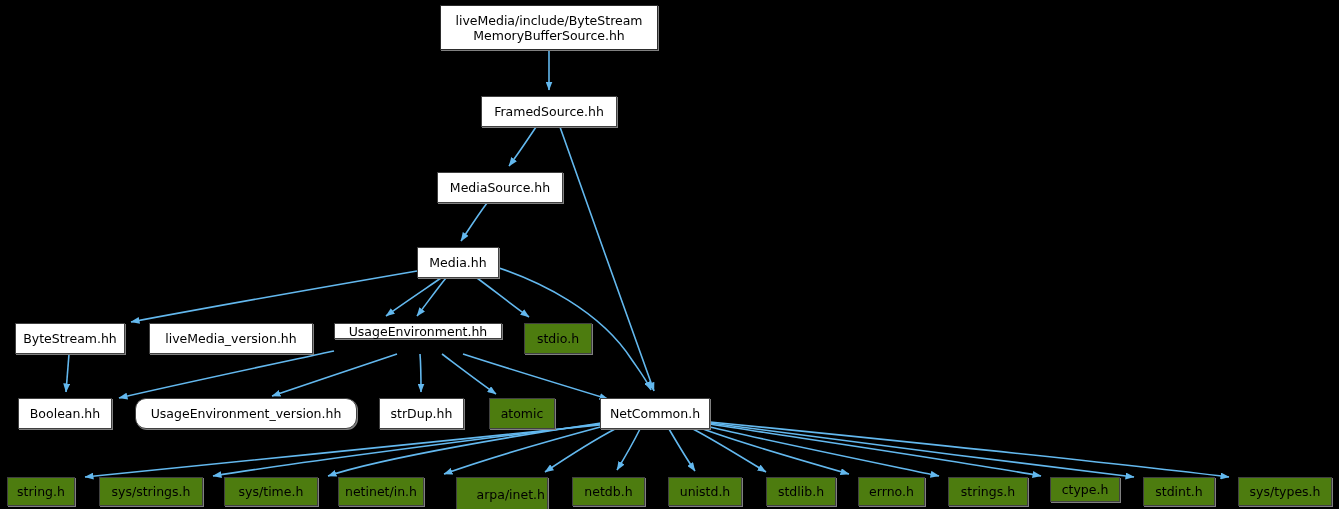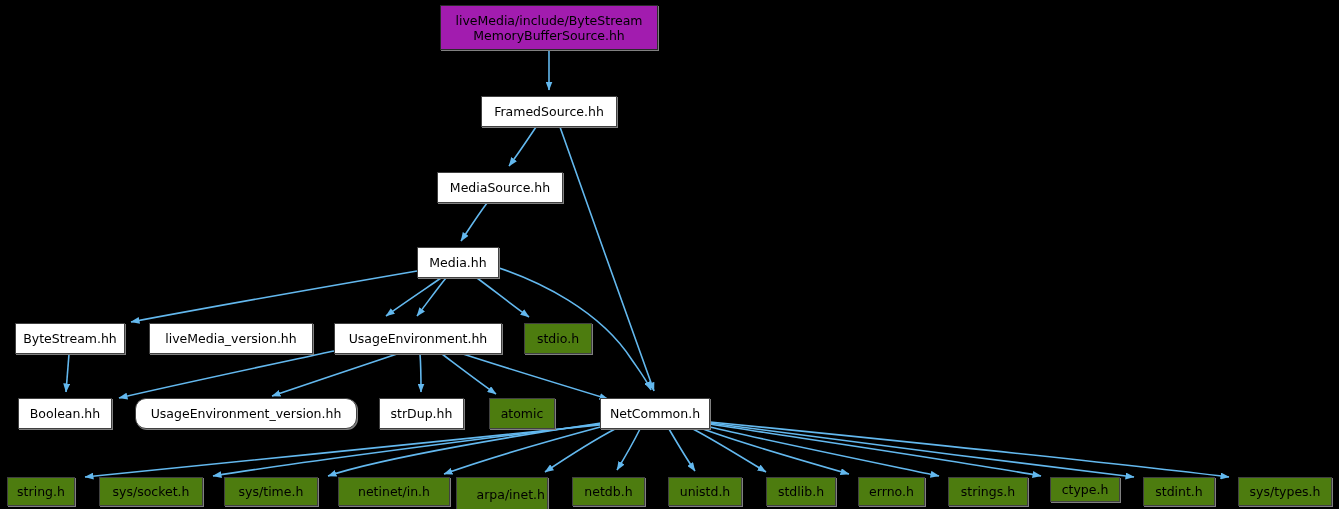--- a/index.html
+++ b/index.html
@@ -33,21 +33,21 @@
     box-shadow: 1px 1px 0 0 #808080;
     color: #000000;
     font-size: 12.5px;
     line-height: 15px;
     letter-spacing: 0px;
     white-space: pre-line;
     z-index: 5;
   }
   .node.fill-white { background: #ffffff; }
   .node.fill-gray  { background: #4d7c0f; }
-  .node.fill-root  { background: #a21caf; border-color: #2b2b2b; }
+  .node.fill-root  { background: #ffffff; border-color: #2b2b2b; }
   .node-label { display: block; padding: 0 2px; }
 </style>
 </head>
 <body>
 
 <div id="graph-root">
   <svg id="edge-layer" width="1339" height="509" viewBox="0 0 1339 509" xmlns="http://www.w3.org/2000/svg">
     <defs>
       <marker id="arrowhead" markerWidth="9" markerHeight="7" refX="8.5" refY="3.5" orient="auto" markerUnits="userSpaceOnUse">
         <polygon points="0 0, 9 3.5, 0 7" fill="#63b8ee"></polygon>
@@ -85,31 +85,31 @@
       </g>
   </svg>
   <div id="nodes-group">
       <div class="node fill-root" style="left: 440px; top: 5px; width: 218px; height: 45px;"><span class="node-label">liveMedia/include/ByteStream
 MemoryBufferSource.hh</span></div>
       <div class="node fill-white" style="left: 481px; top: 96px; width: 136px; height: 31px;"><span class="node-label">FramedSource.hh</span></div>
       <div class="node fill-white" style="left: 437px; top: 172px; width: 126px; height: 31px;"><span class="node-label">MediaSource.hh</span></div>
       <div class="node fill-white" style="left: 417px; top: 247px; width: 82px; height: 31px;"><span class="node-label">Media.hh</span></div>
       <div class="node fill-white" style="left: 15px; top: 323px; width: 110px; height: 31px;"><span class="node-label">ByteStream.hh</span></div>
       <div class="node fill-white" style="left: 149px; top: 323px; width: 164px; height: 31px;"><span class="node-label">liveMedia_version.hh</span></div>
-      <div class="node fill-white" style="left: 334px; top: 323px; width: 168px; height: 31px;"><span class="node-label">UsageEnvironment.hh</span></div>
+      <div class="node fill-white" style="left: 334px; top: 323px; width: 168px; height: 16px;"><span class="node-label">UsageEnvironment.hh</span></div>
       <div class="node fill-gray" style="left: 524px; top: 323px; width: 68px; height: 31px;"><span class="node-label">stdio.h</span></div>
       <div class="node fill-white" style="left: 18px; top: 398px; width: 94px; height: 31px;"><span class="node-label">Boolean.hh</span></div>
       <div class="node fill-white" style="left: 135px; top: 398px; width: 222px; height: 31px; border-radius: 11px;"><span class="node-label">UsageEnvironment_version.hh</span></div>
       <div class="node fill-white" style="left: 379px; top: 398px; width: 85px; height: 31px;"><span class="node-label">strDup.hh</span></div>
       <div class="node fill-gray" style="left: 489px; top: 398px; width: 66px; height: 31px;"><span class="node-label">atomic</span></div>
       <div class="node fill-white" style="left: 600px; top: 398px; width: 110px; height: 31px;"><span class="node-label">NetCommon.h</span></div>
       <div class="node fill-gray" style="left: 7px; top: 477px; width: 68px; height: 29px;"><span class="node-label">string.h</span></div>
-      <div class="node fill-gray" style="left: 99px; top: 477px; width: 104px; height: 29px;"><span class="node-label">sys/socket.h</span></div>
+      <div class="node fill-gray" style="left: 99px; top: 477px; width: 104px; height: 29px;"><span class="node-label">sys/strings.h</span></div>
       <div class="node fill-gray" style="left: 224px; top: 477px; width: 94px; height: 29px;"><span class="node-label">sys/time.h</span></div>
-      <div class="node fill-gray" style="left: 338px; top: 477px; width: 112px; height: 29px;"><span class="node-label">netinet/in.h</span></div>
+      <div class="node fill-gray" style="left: 338px; top: 477px; width: 86px; height: 29px;"><span class="node-label">netinet/in.h</span></div>
       <div class="node fill-gray" style="left: 456px; top: 477px; width: 92px; height: 35px; justify-content: flex-end;"><span class="node-label">arpa/inet.h</span></div>
       <div class="node fill-gray" style="left: 572px; top: 477px; width: 73px; height: 29px;"><span class="node-label">netdb.h</span></div>
       <div class="node fill-gray" style="left: 668px; top: 477px; width: 74px; height: 29px;"><span class="node-label">unistd.h</span></div>
       <div class="node fill-gray" style="left: 766px; top: 477px; width: 70px; height: 29px;"><span class="node-label">stdlib.h</span></div>
       <div class="node fill-gray" style="left: 858px; top: 477px; width: 67px; height: 29px;"><span class="node-label">errno.h</span></div>
       <div class="node fill-gray" style="left: 948px; top: 477px; width: 80px; height: 29px;"><span class="node-label">strings.h</span></div>
       <div class="node fill-gray" style="left: 1050px; top: 477px; width: 70px; height: 25px;"><span class="node-label">ctype.h</span></div>
       <div class="node fill-gray" style="left: 1143px; top: 477px; width: 72px; height: 29px;"><span class="node-label">stdint.h</span></div>
       <div class="node fill-gray" style="left: 1238px; top: 477px; width: 94px; height: 29px;"><span class="node-label">sys/types.h</span></div>
     </div>

